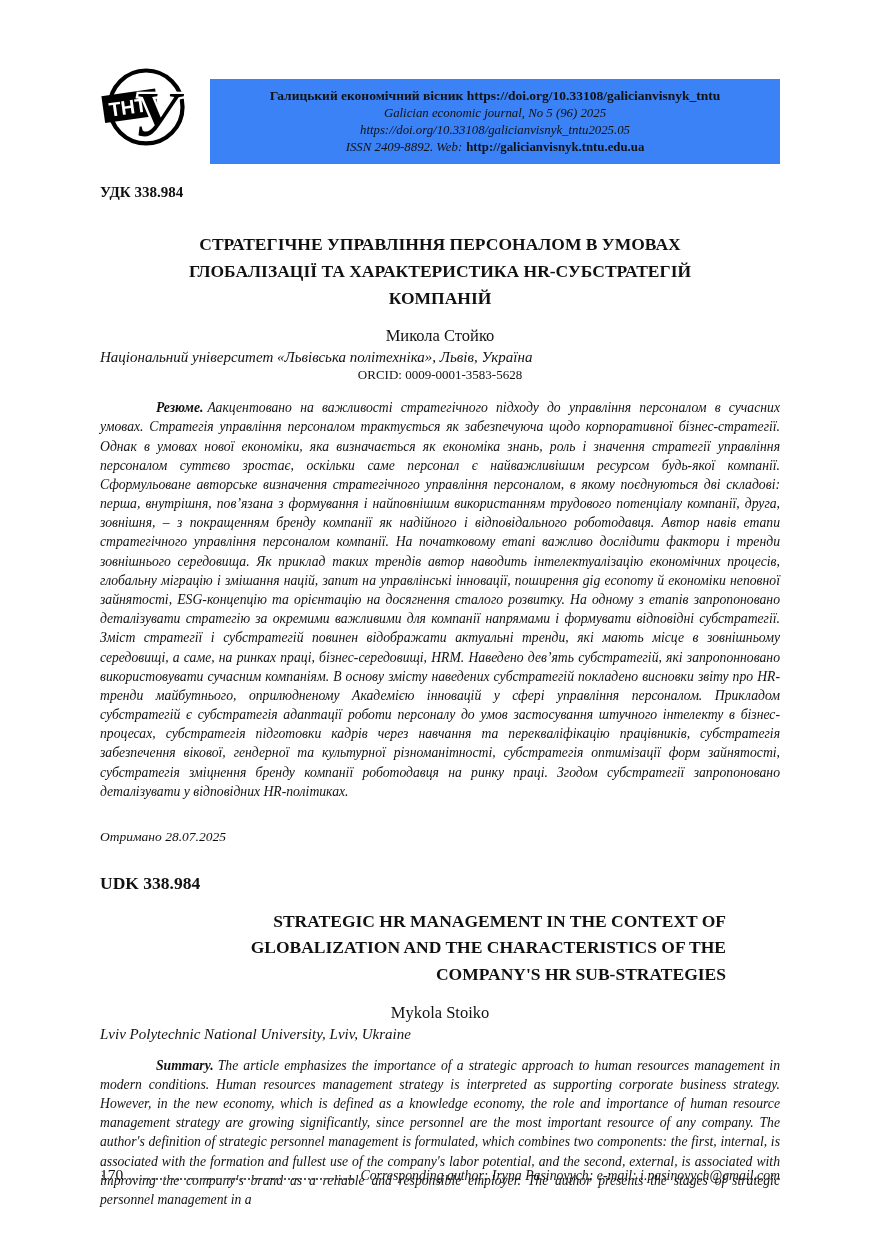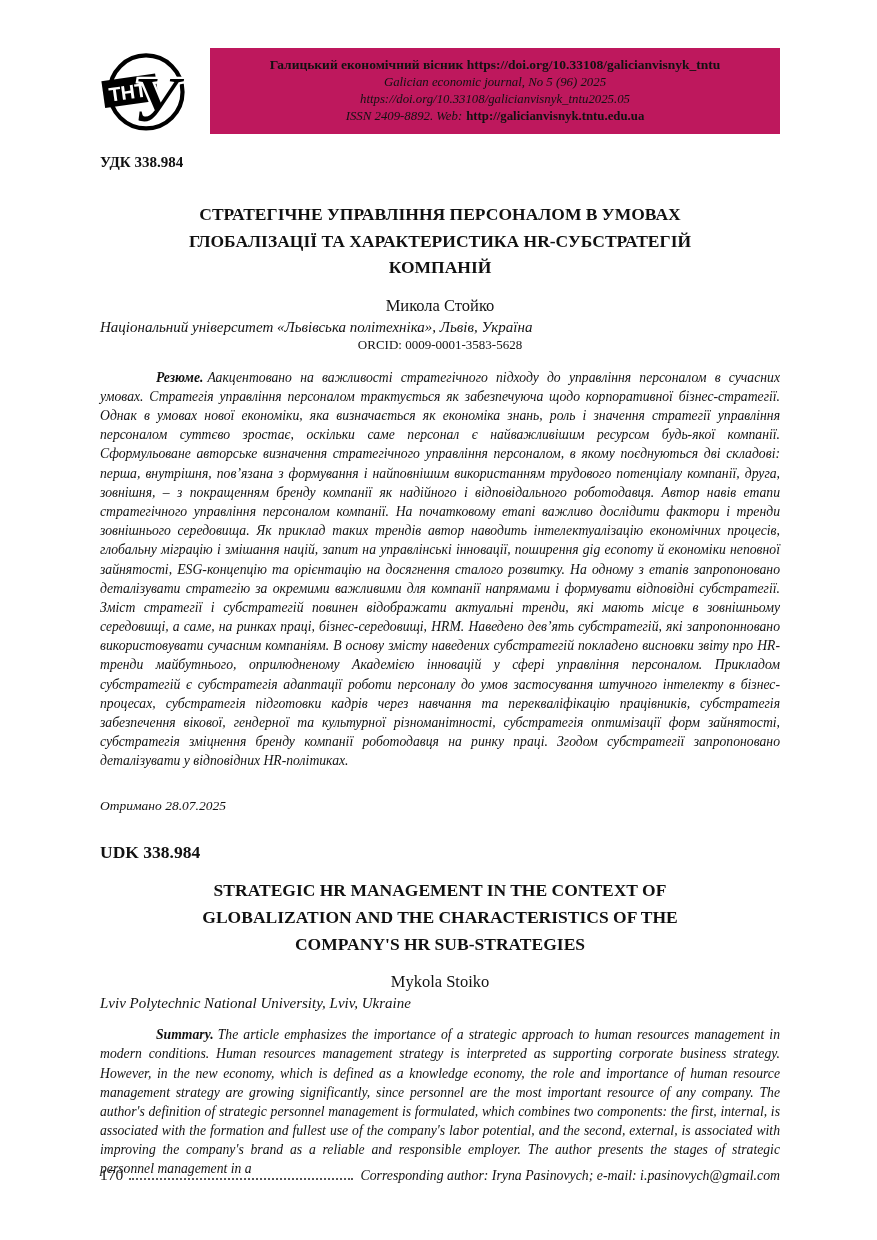--- a/index.html
+++ b/index.html
@@ -14,24 +14,25 @@
     color: #111;
     overflow: hidden;
   }
   .content { padding: 48px 97px 0 100px; }
 
   
   .hdr-row { display: flex; align-items: center; gap: 16px; }
   .logo { width: 94px; height: 86px; flex: 0 0 auto; }
   .hdr-box {
     flex: 1;
-    background: #be185d;
+    background: #3b82f6;
     text-align: center;
     padding: 8px 6px 9px;
     line-height: 1.32;
+    margin-top: 31px;
   }
   .hdr-line1 { font-weight: bold; font-size: 13.5px; }
   .hdr-line2, .hdr-line3, .hdr-line4 { font-style: italic; font-size: 12.8px; }
   .hdr-web { font-weight: bold; font-style: normal; margin-left: 4px; }
 
   
   .udc { margin-top: 20px; font-weight: bold; font-size: 15px; }
   .title-ukr, .title-eng {
     margin: 30px auto 0;
     max-width: 572px;
@@ -59,21 +60,21 @@
     margin-top: 28px;
     display: flex;
     justify-content: space-between;
     align-items: baseline;
     font-style: italic;
     font-size: 13.5px;
   }
   .doi-row .doi { margin-left: 72px; }
 
   .udk2 { margin-top: 28px; font-weight: bold; font-size: 17.5px; }
-  .title-eng { margin-top: 14px; }
+  .title-eng { margin-top: 14px; text-align: right; }
 
   .summary {
     margin-top: 13px;
     font-style: italic;
     font-size: 13.7px;
     line-height: 1.4;
     text-align: justify;
     text-indent: 56px;
   }
   .summary .lbl { font-weight: bold; margin-right: 4px; }

